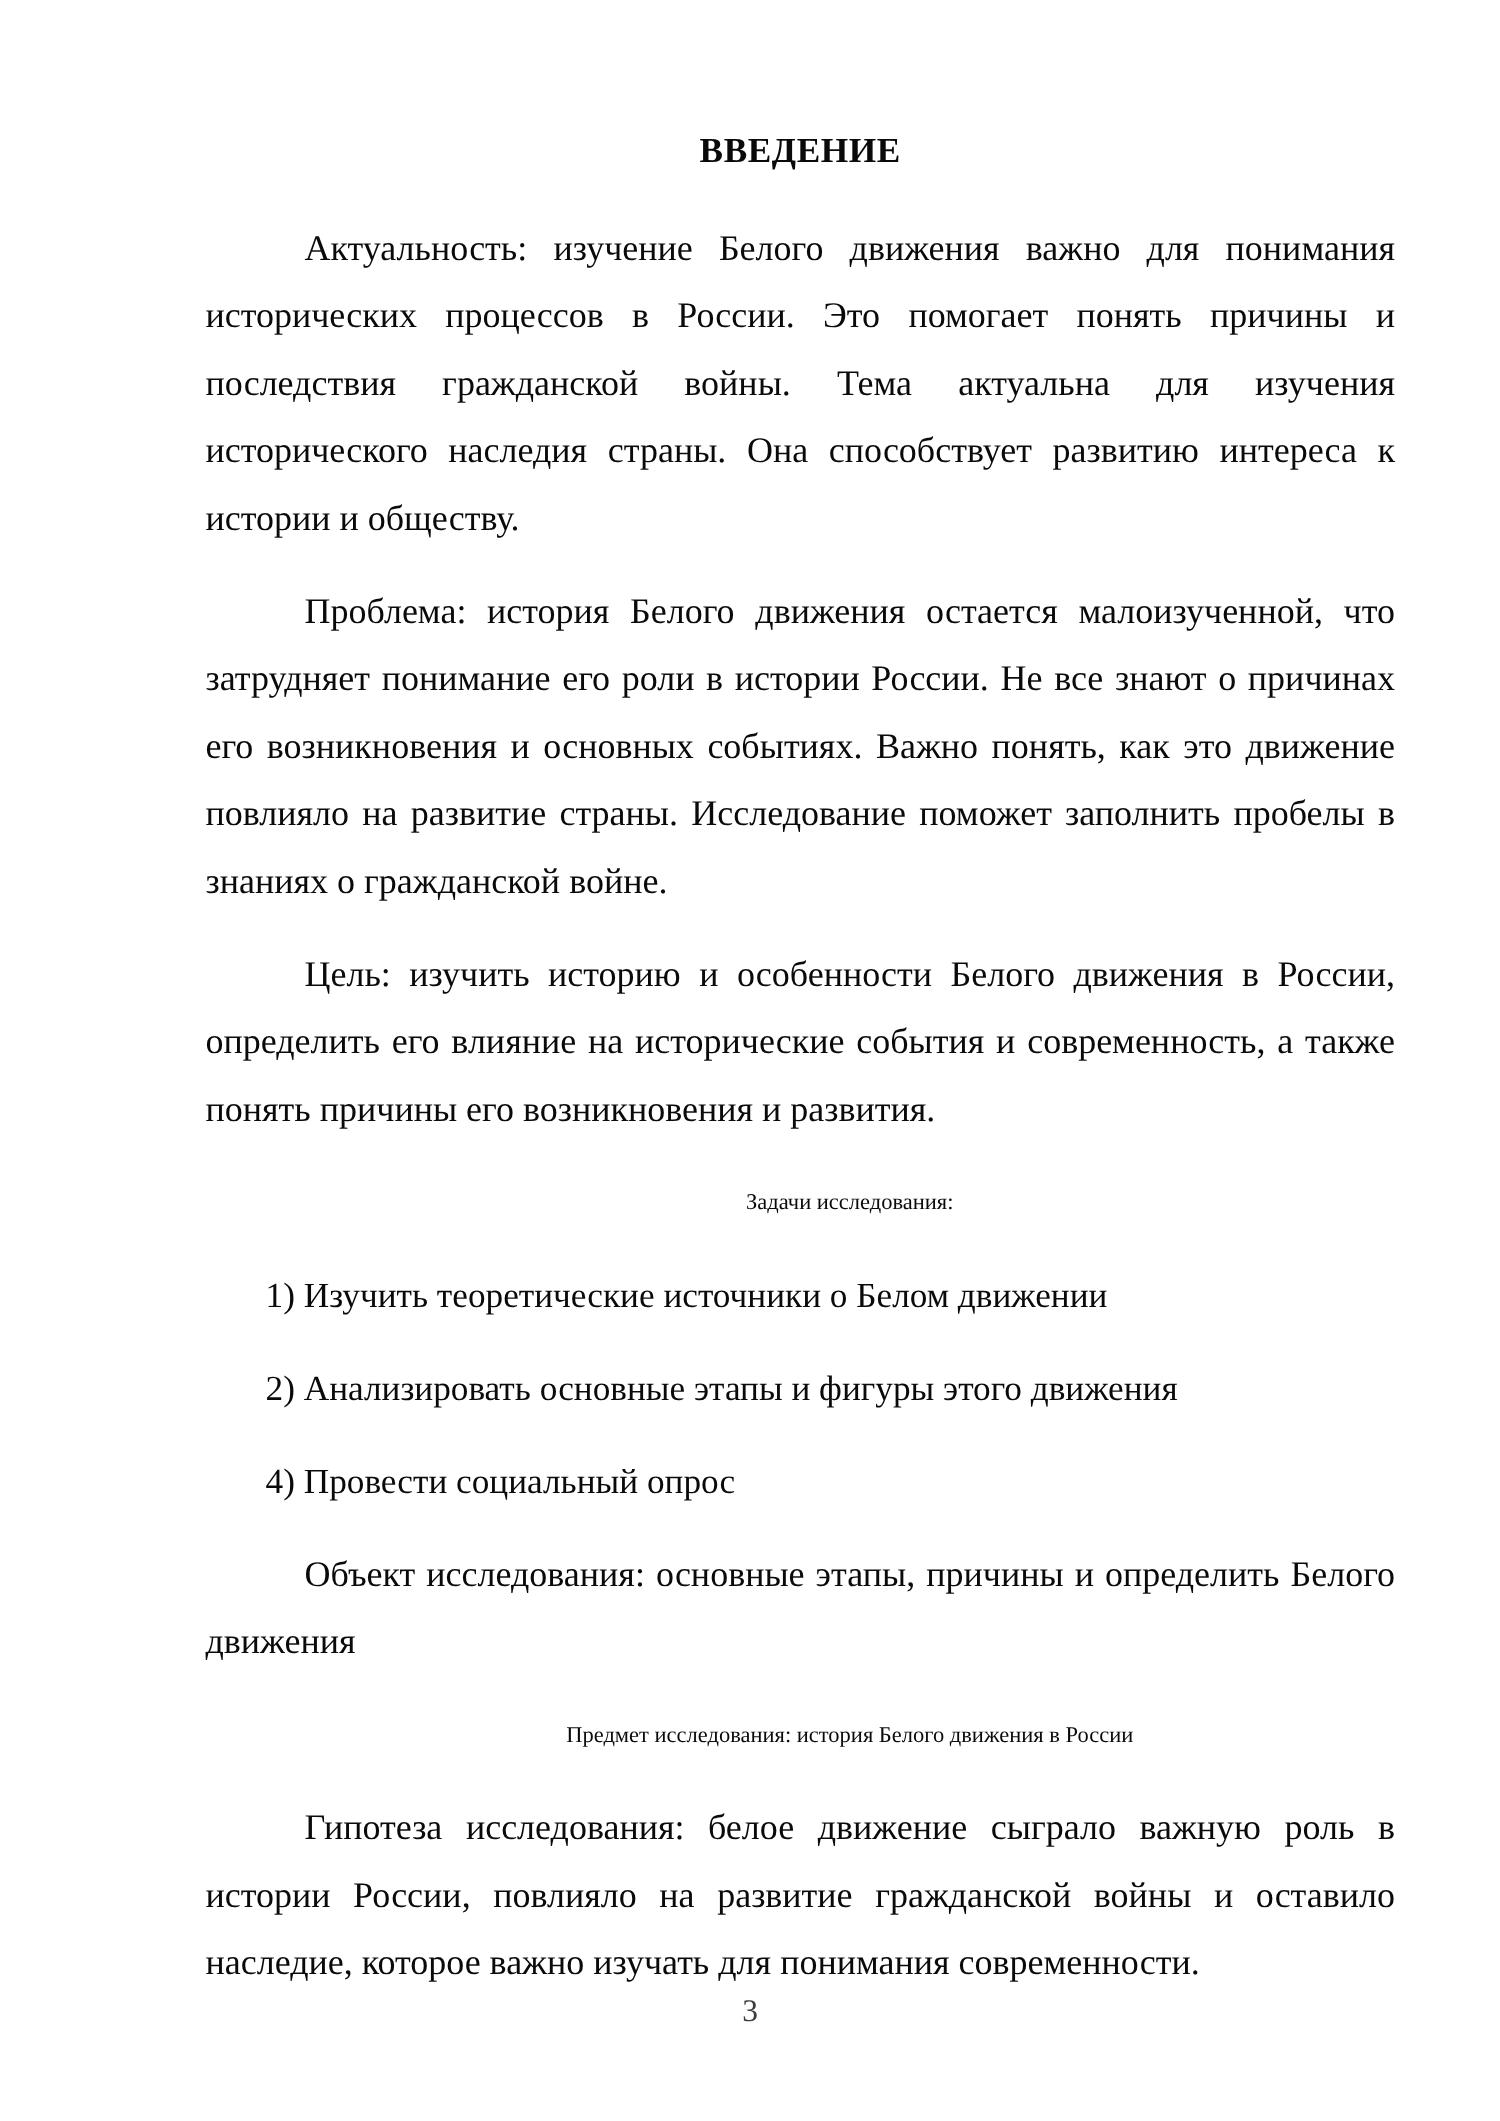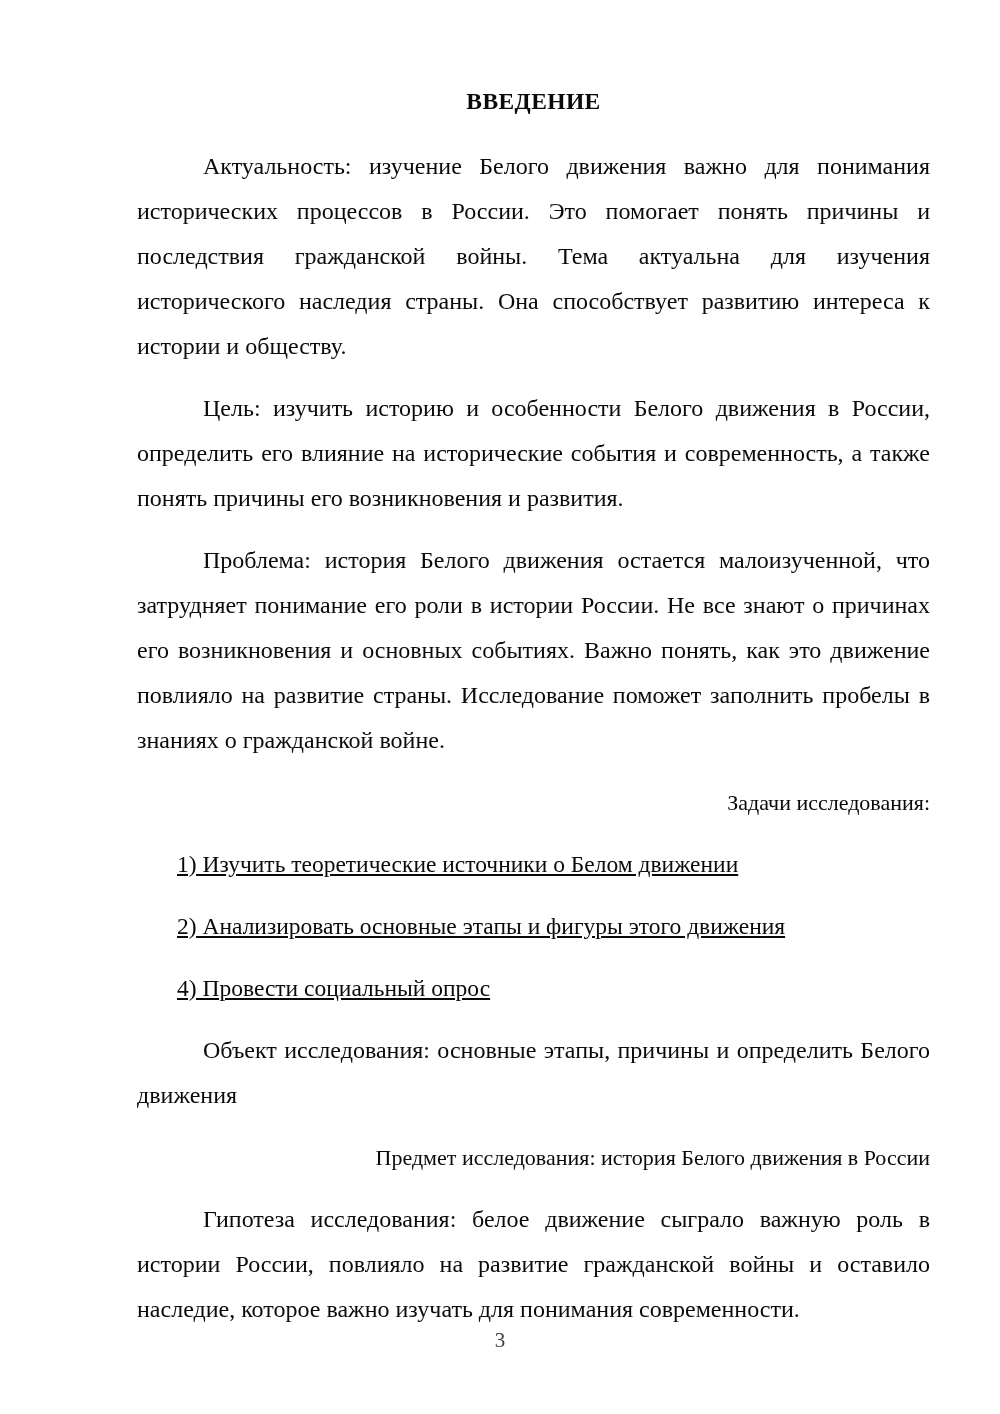--- a/index.html
+++ b/index.html
@@ -41,31 +41,30 @@
     text-align: justify;
     text-justify: inter-word;
     text-indent: 66px;
     margin: 0 0 17px 0;
     hyphens: none;
   }
   .para.last-line-left {
     text-align-last: left;
   }
   .lead-in {
-    font-size: 22px;
+    font-size: 15px;
     line-height: 45px;
-    text-align: right;
+    text-align: center;
     text-indent: 66px;
     margin: 0 0 17px 0;
   }
   .list {
     list-style: none;
     margin: 0 0 17px 0;
     padding: 0;
-    text-decoration: underline;
   }
   .list-item {
     font-size: 23.5px;
     line-height: 45px;
     text-align: left;
     padding-left: 40px;
     margin: 0 0 17px 0;
     white-space: nowrap;
   }
   .list-item:last-child {
@@ -85,23 +84,23 @@
 </head>
 <body>
 
 <div class="page">
   <div class="content">
 
     <h1 class="doc-title">ВВЕДЕНИЕ</h1>
 
     <p class="para">Актуальность: изучение Белого движения важно для понимания исторических процессов в России. Это помогает понять причины и последствия гражданской войны. Тема актуальна для изучения исторического наследия страны. Она способствует развитию интереса к истории и обществу.</p>
 
+    <p class="para">Проблема: история Белого движения остается малоизученной, что затрудняет понимание его роли в истории России. Не все знают о причинах его возникновения и основных событиях. Важно понять, как это движение повлияло на развитие страны. Исследование поможет заполнить пробелы в знаниях о гражданской войне.</p>
+
     <p class="para">Цель: изучить историю и особенности Белого движения в России, определить его влияние на исторические события и современность, а также понять причины его возникновения и развития.</p>
-
-    <p class="para">Проблема: история Белого движения остается малоизученной, что затрудняет понимание его роли в истории России. Не все знают о причинах его возникновения и основных событиях. Важно понять, как это движение повлияло на развитие страны. Исследование поможет заполнить пробелы в знаниях о гражданской войне.</p>
 
     <p class="lead-in">Задачи исследования:</p>
 
     <ul class="list tasks-list">
       <li class="list-item">1) Изучить теоретические источники о Белом движении</li>
       <li class="list-item">2) Анализировать основные этапы и фигуры этого движения</li>
       <li class="list-item">4) Провести социальный опрос</li>
     </ul>
 
     <p class="para last-line-left">Объект исследования: основные этапы, причины и определить Белого движения</p>

